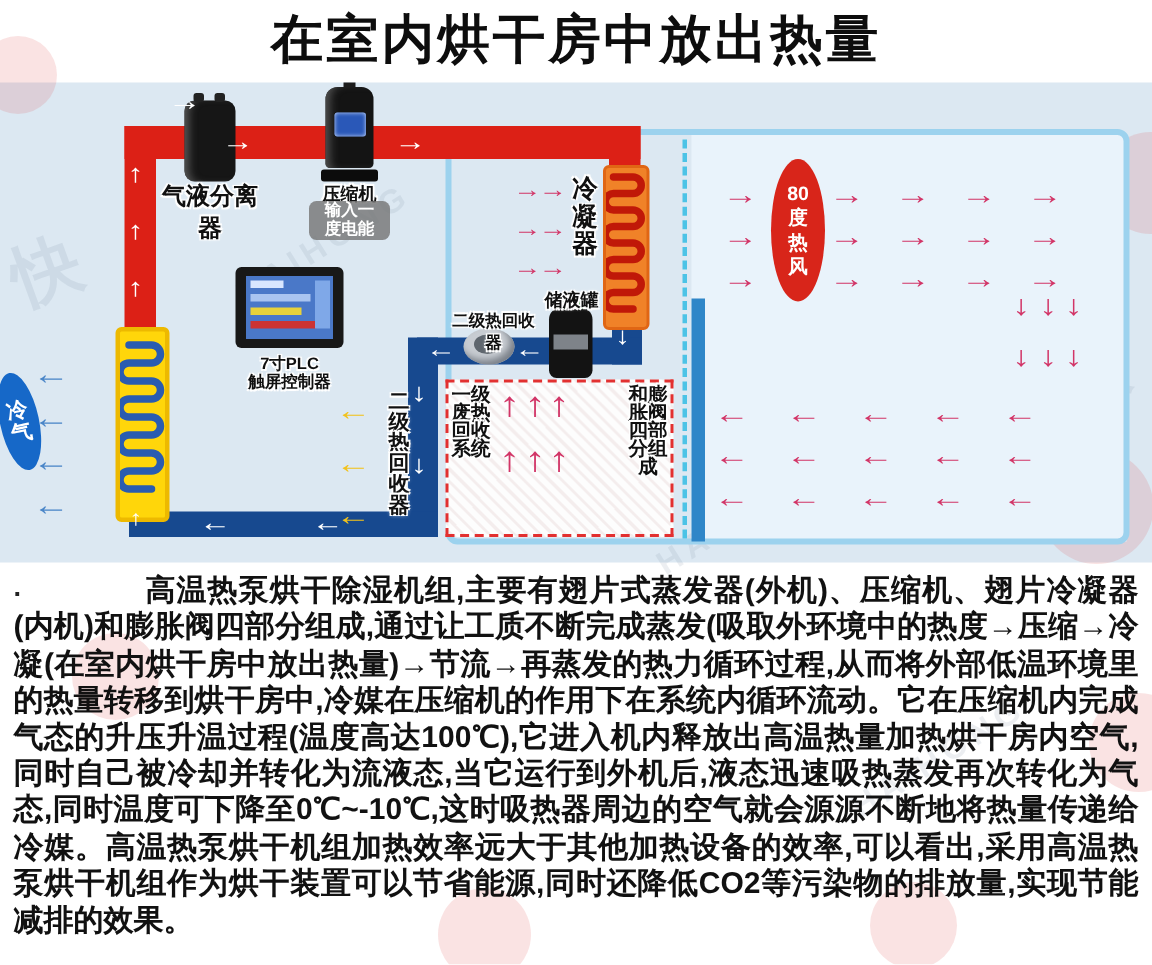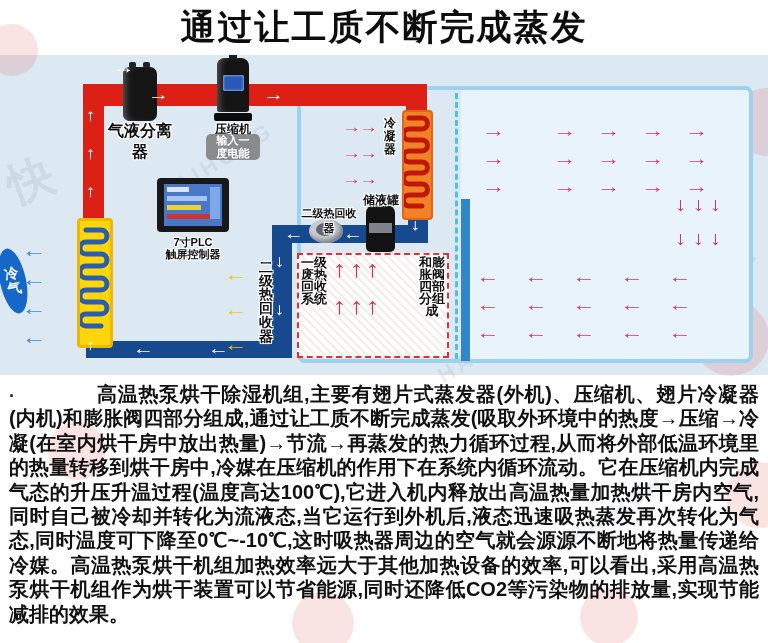--- a/index.html
+++ b/index.html
@@ -98,21 +98,21 @@
   <div class="wm-circle" style="left:48px; top:422px; width:58px; height:58px;"></div>
   <div class="wm-circle" style="left:726px; top:462px; width:66px; height:66px;"></div>
   <div class="wm-circle" style="left:292px; top:592px; width:62px; height:62px;"></div>
   <div class="wm-circle" style="left:580px; top:588px; width:58px; height:58px;"></div>
   <div class="wm-text" style="left:150px; top:150px; font-size:22px;">HAIHONG</div>
   <div class="wm-text" style="left:430px; top:330px; font-size:22px;">HAIHONG</div>
   <div class="wm-text" style="left:560px; top:492px; font-size:22px;">HAIHONG</div>
   <div class="wm-char" style="left:8px; top:150px;">快</div>
   <div class="wm-char" style="left:706px; top:218px;">快</div>
 
-  <h1 class="title">通过让工质不断完成蒸发</h1>
+  <h1 class="title">在室内烘干房中放出热量</h1>
 
   <div class="diagram">
 
     <div class="dryroom-bg"></div>
     <div class="room-box"></div>
     <div class="divider"></div>
     <div class="drywall"></div>
 
     <div class="pipe hot" style="left:83px; top:29px; width:344px; height:22px;"></div>
     <div class="pipe hot" style="left:83px; top:29px; width:21px; height:140px;"></div>
@@ -175,21 +175,21 @@
         </div>
       <div style="display:flex; gap:2px;">
           <span class="ar ar-r m" style="font-size:15px;"></span>
           <span class="ar ar-r m" style="font-size:15px;"></span>
         </div>
       <div style="display:flex; gap:2px;">
           <span class="ar ar-r m" style="font-size:15px;"></span>
           <span class="ar ar-r m" style="font-size:15px;"></span>
         </div>
     </div>
-    <div class="lbl vt" style="left:379px; top:62px; width:22px; font-size:12px; line-height:1.1;">冷凝器</div>
+    <div class="lbl vt" style="left:379px; top:62px; width:22px; font-size:17px; line-height:1.1;">冷凝器</div>
     <div class="coil" style="left:402px; top:55px; width:31px; height:110px; background:#f08228; border:2px solid #e06614; border-radius:4px;">
       <svg width="27" height="106" viewBox="0 0 27 106">
         <path d="M5 6 H18 a5.5 5.5 0 0 1 0 11 H5 a5.5 5.5 0 0 0 0 11 H18 a5.5 5.5 0 0 1 0 11 H5 a5.5 5.5 0 0 0 0 11 H18 a5.5 5.5 0 0 1 0 11 H5 a5.5 5.5 0 0 0 0 11 H18 a5.5 5.5 0 0 1 0 11 H5 a5.5 5.5 0 0 0 0 11 H18" fill="none" stroke="#c01808" stroke-width="5" stroke-linecap="round" stroke-linejoin="round"></path>
       </svg>
     </div>
 
     <div class="lbl" style="left:351px; top:137px; width:60px; font-size:12px; text-align:center;">储液罐</div>
     <div class="tank comp">
       <i class="nub" style="left:5px;"></i>
       <i class="nub" style="left:17px;"></i>
@@ -232,20 +232,23 @@
     <div class="grid col" style="left:24px; top:185px; gap:9px;">
       <span class="ar ar-l blu" style="font-size:20px;"></span>
       <span class="ar ar-l blu" style="font-size:20px;"></span>
       <span class="ar ar-l blu" style="font-size:20px;"></span>
       <span class="ar ar-l blu" style="font-size:20px;"></span>
     </div>
     <div class="ellipse" style="left:0; top:193px; width:26px; height:66px; background:#1668c8; transform:rotate(-12deg);">
       <div class="vt" style="width:18px; font-size:14px; line-height:1.1; color:#fff;">冷气</div>
     </div>
 
+    <div class="ellipse" style="left:514px; top:51px; width:36px; height:95px; background:#d8251a;">
+      <div class="vt" style="width:19px; font-size:13px; line-height:1.25; color:#fff;">80度热风</div>
+    </div>
 
     <div class="grid col" style="left:484px; top:66px; gap:9px;">
       <span class="ar ar-r m" style="font-size:19px;"></span>
       <span class="ar ar-r m" style="font-size:19px;"></span>
       <span class="ar ar-r m" style="font-size:19px;"></span>
     </div>
     <div class="grid col" style="left:555px; top:66px; gap:9px;">
       <span class="ar ar-r m" style="font-size:19px;"></span>
       <span class="ar ar-r m" style="font-size:19px;"></span>
       <span class="ar ar-r m" style="font-size:19px;"></span>

